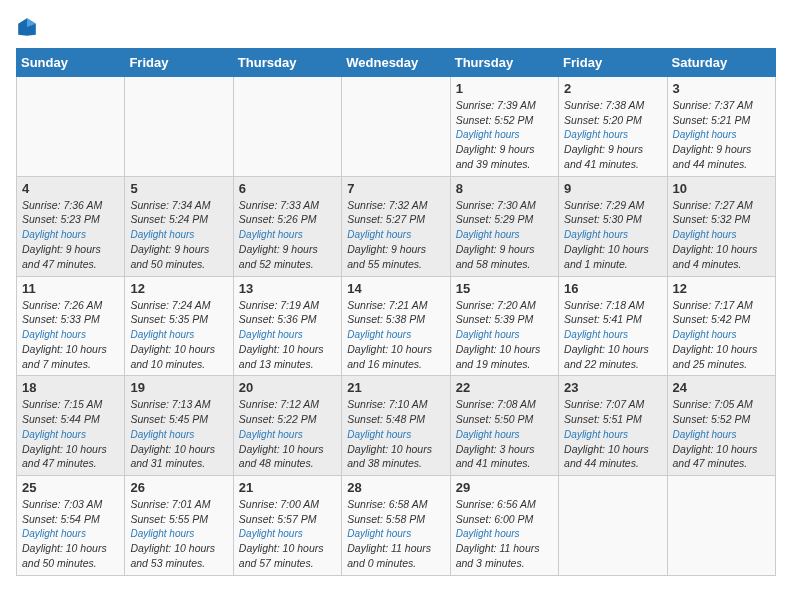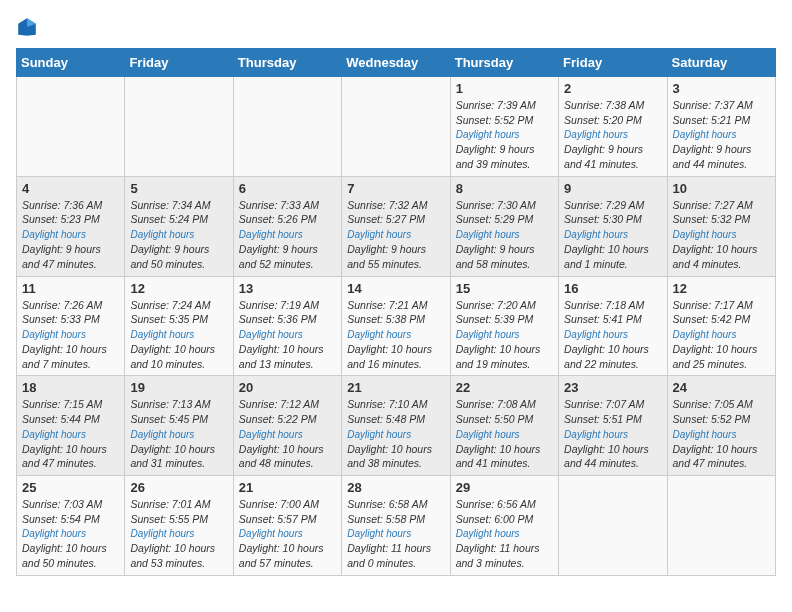--- a/index.html
+++ b/index.html
@@ -205,21 +205,21 @@
         <td>
           <span class="day-number">20</span>
           <div class="day-info"><div>Sunrise: 7:12 AM</div><div>Sunset: 5:22 PM</div><a class="daylight-link" href="#">Daylight hours</a><div>Daylight: 10 hours and 48 minutes.</div></div>
         </td>
         <td>
           <span class="day-number">21</span>
           <div class="day-info"><div>Sunrise: 7:10 AM</div><div>Sunset: 5:48 PM</div><a class="daylight-link" href="#">Daylight hours</a><div>Daylight: 10 hours and 38 minutes.</div></div>
         </td>
         <td>
           <span class="day-number">22</span>
-          <div class="day-info"><div>Sunrise: 7:08 AM</div><div>Sunset: 5:50 PM</div><a class="daylight-link" href="#">Daylight hours</a><div>Daylight: 10 hours and 41 minutes.</div></div>
+          <div class="day-info"><div>Sunrise: 7:08 AM</div><div>Sunset: 5:50 PM</div><a class="daylight-link" href="#">Daylight hours</a><div>Daylight: 3 hours and 41 minutes.</div></div>
         </td>
         <td>
           <span class="day-number">23</span>
           <div class="day-info"><div>Sunrise: 7:07 AM</div><div>Sunset: 5:51 PM</div><a class="daylight-link" href="#">Daylight hours</a><div>Daylight: 10 hours and 44 minutes.</div></div>
         </td>
         <td>
           <span class="day-number">24</span>
           <div class="day-info"><div>Sunrise: 7:05 AM</div><div>Sunset: 5:52 PM</div><a class="daylight-link" href="#">Daylight hours</a><div>Daylight: 10 hours and 47 minutes.</div></div>
         </td>
       </tr>

